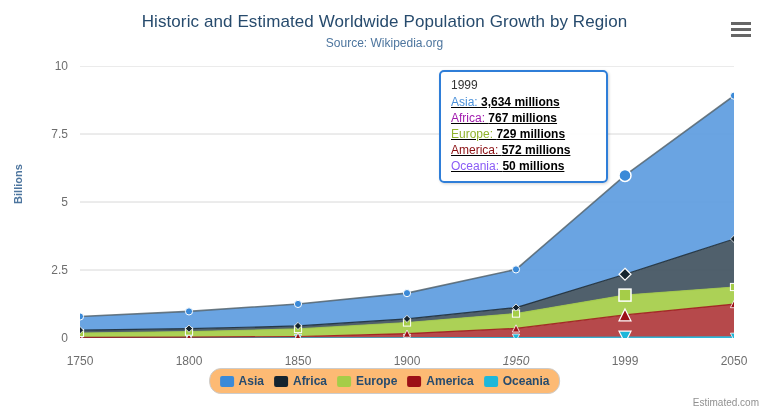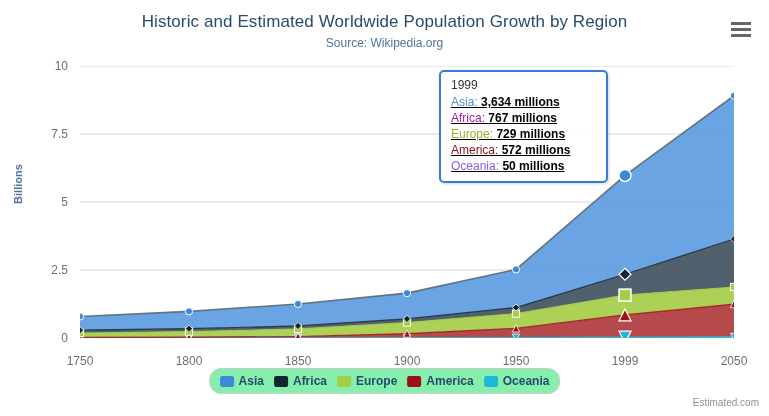--- a/index.html
+++ b/index.html
@@ -128,21 +128,21 @@
     position: absolute;
     left: 50%;
     transform: translateX(-50%);
     top: 368px;
     display: flex;
     align-items: flex-start;
     gap: 10px;
     padding: 5px 10px;
     border: 1px solid #cccccc;
     border-radius: 12px;
-    background: #86efac;
+    background: #fdba74;
   }
   .legend-item {
     display: flex;
     align-items: center;
     gap: 5px;
     cursor: pointer;
   }
   .legend-swatch {
     width: 14px;
     height: 11px;
@@ -214,21 +214,21 @@
       <div class="y-label" style="top: 204px; text-align: right;">2.5</div>
       <div class="y-label" style="top: 136px;">5</div>
       <div class="y-label" style="top: 68px;">7.5</div>
       <div class="y-label" style="top: 0px;">10</div>
     </div>
   <div id="x-labels">
       <div class="x-label" style="left: 0px;">1750</div>
       <div class="x-label" style="left: 109px;">1800</div>
       <div class="x-label" style="left: 218px;">1850</div>
       <div class="x-label" style="left: 327px;">1900</div>
-      <div class="x-label" style="left: 436px;">1950</div>
+      <div class="x-label" style="left: 436px; font-style: italic;">1950</div>
       <div class="x-label" style="left: 545px;">1999</div>
       <div class="x-label" style="left: 654px;">2050</div>
     </div>
 
   <div id="plot-area">
     <svg id="plot-svg" width="654" height="272">
         <line x1="0" y1="272" x2="654" y2="272" stroke="#c0d0e0" stroke-width="1"></line>
         <line x1="0" y1="204" x2="654" y2="204" stroke="#d8d8d8" stroke-width="1"></line>
         <line x1="0" y1="136" x2="654" y2="136" stroke="#d8d8d8" stroke-width="1"></line>
         <line x1="0" y1="68" x2="654" y2="68" stroke="#d8d8d8" stroke-width="1"></line>

